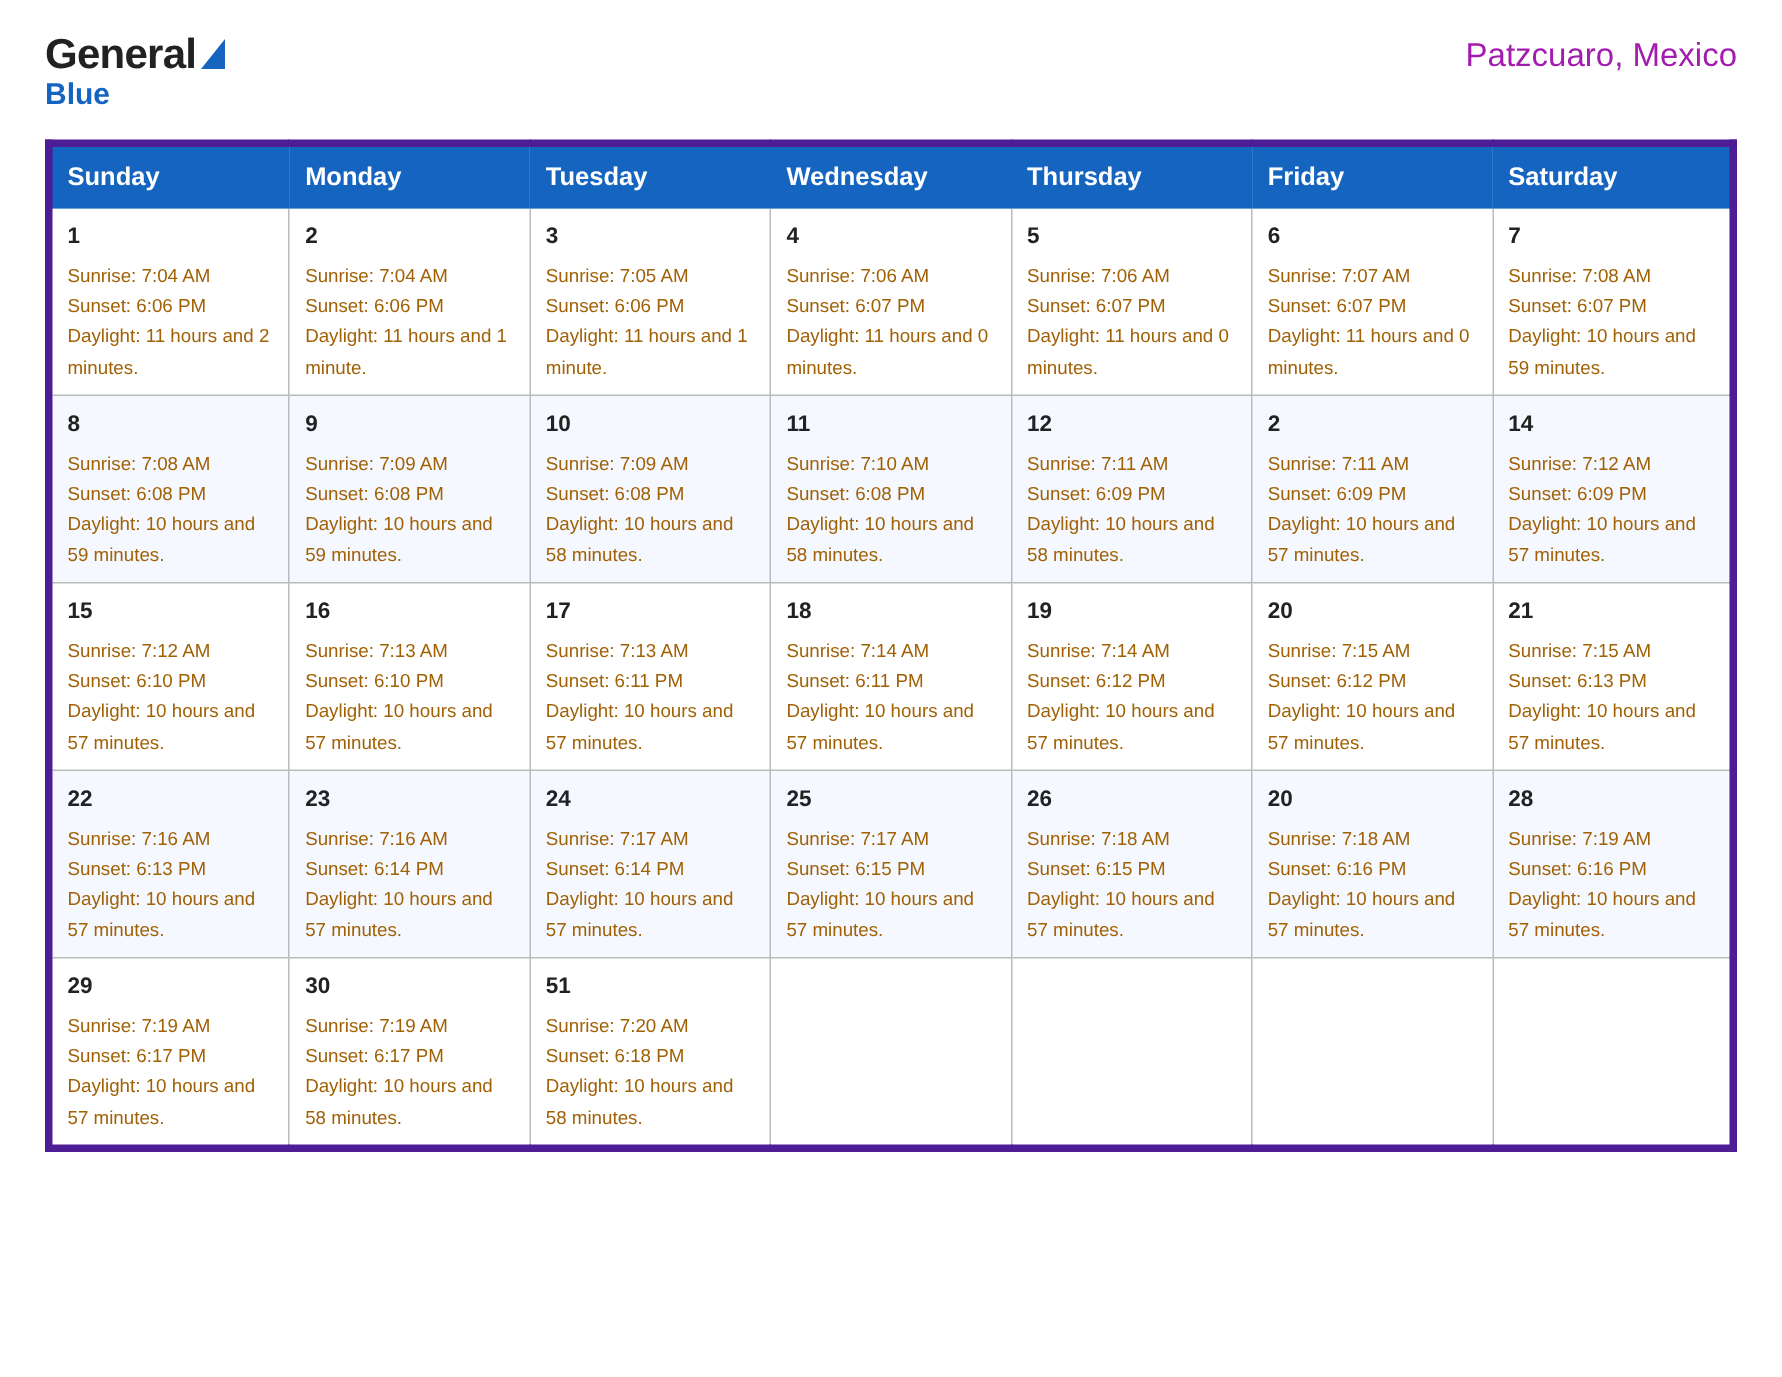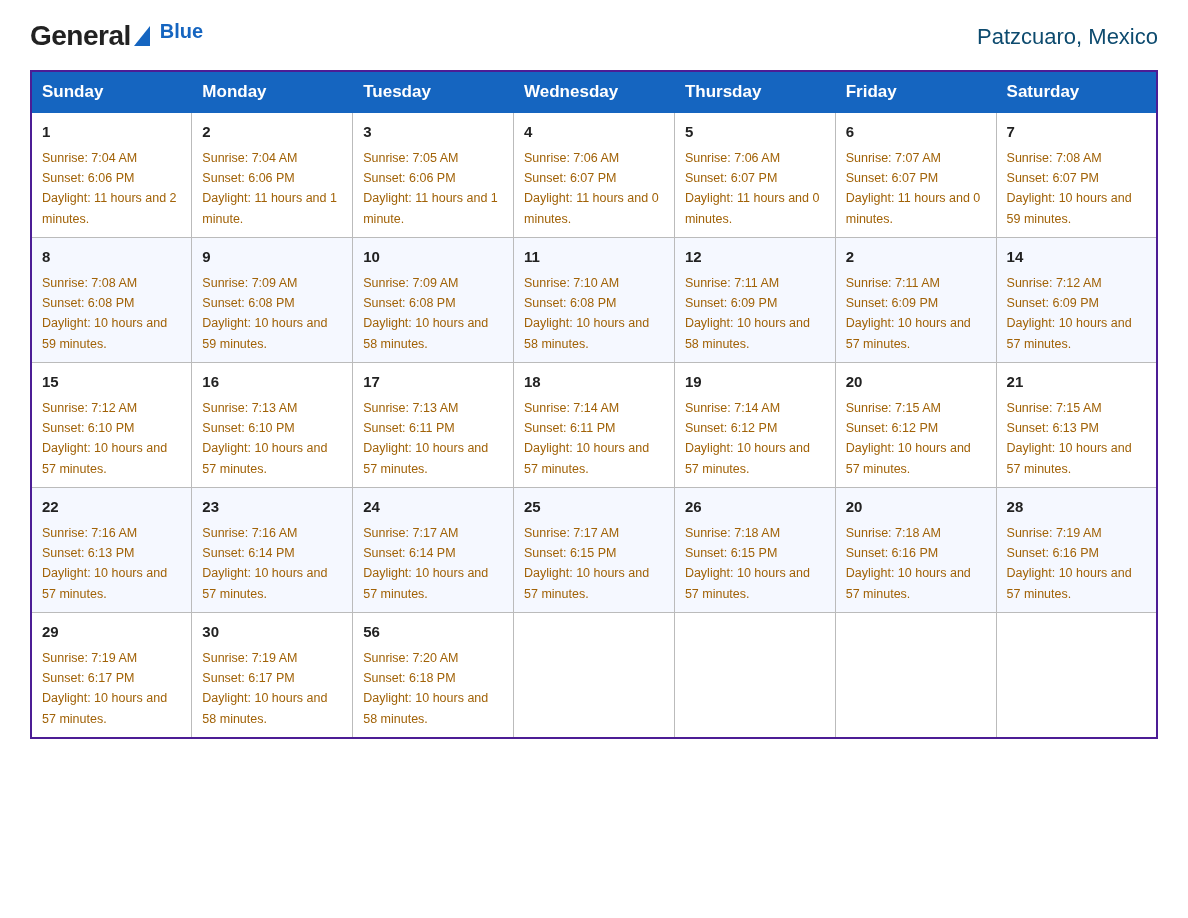--- a/index.html
+++ b/index.html
@@ -27,27 +27,27 @@
       text-align: right;
     }
     .month-title {
       font-size: 52px;
       font-weight: normal;
       color: #222;
       line-height: 1.1;
     }
     .location-title {
       font-size: 22px;
-      color: #0c4a6e;
+      color: #a21caf;
       margin-top: 4px;
     }
     .calendar-table {
       width: 100%;
       border-collapse: collapse;
-      border: 2px solid #4c1d95;
+      border: 5px solid #4c1d95;
     }
     .calendar-table th {
       background: #1565c0;
       color: #fff;
       font-size: 17px;
       font-weight: bold;
       padding: 10px 10px;
       text-align: left;
       border: 1px solid #1565c0;
     }
@@ -74,21 +74,21 @@
     .day-info {
       font-size: 12.5px;
       color: #a16207;
       line-height: 1.55;
     }
     .empty-cell {
       background: #fff !important;
     }
     .logo-wrapper {
       display: flex;
-      flex-direction: row;
+      flex-direction: column;
       align-items: flex-start;
     }
     .logo-row {
       display: flex;
       align-items: center;
     }
     .logo-triangle {
       display: inline-block;
       width: 0;
       height: 0;
@@ -96,21 +96,21 @@
       border-width: 0 0 20px 16px;
       border-color: transparent transparent #1565c0 transparent;
       margin-left: 3px;
       margin-bottom: 0px;
       vertical-align: bottom;
     }
     .logo-bottom-text {
       color: #1565c0;
       font-size: 20px;
       font-weight: bold;
-      margin-left: 10px;
+      margin-left: 0;
       margin-top: -2px;
     }
   </style>
 </head>
 <body>
 
 <div class="top-section">
   <div class="logo-wrapper">
     <div class="logo-row">
       <span class="logo-text-general">General</span>
@@ -200,21 +200,21 @@
         <td><span class="day-number">20</span>
 <span class="day-info">Sunrise: 7:18 AM<br>Sunset: 6:16 PM<br>Daylight: 10 hours and 57 minutes.</span></td>
         <td><span class="day-number">28</span>
 <span class="day-info">Sunrise: 7:19 AM<br>Sunset: 6:16 PM<br>Daylight: 10 hours and 57 minutes.</span></td>
       </tr>
       <tr>
         <td><span class="day-number">29</span>
 <span class="day-info">Sunrise: 7:19 AM<br>Sunset: 6:17 PM<br>Daylight: 10 hours and 57 minutes.</span></td>
         <td><span class="day-number">30</span>
 <span class="day-info">Sunrise: 7:19 AM<br>Sunset: 6:17 PM<br>Daylight: 10 hours and 58 minutes.</span></td>
-        <td><span class="day-number">56</span>
+        <td><span class="day-number">51</span>
 <span class="day-info">Sunrise: 7:20 AM<br>Sunset: 6:18 PM<br>Daylight: 10 hours and 58 minutes.</span></td>
         <td class="empty-cell"></td>
         <td class="empty-cell"></td>
         <td class="empty-cell"></td>
         <td class="empty-cell"></td>
       </tr>
     </tbody>
 </table>
 
 </body></html>

